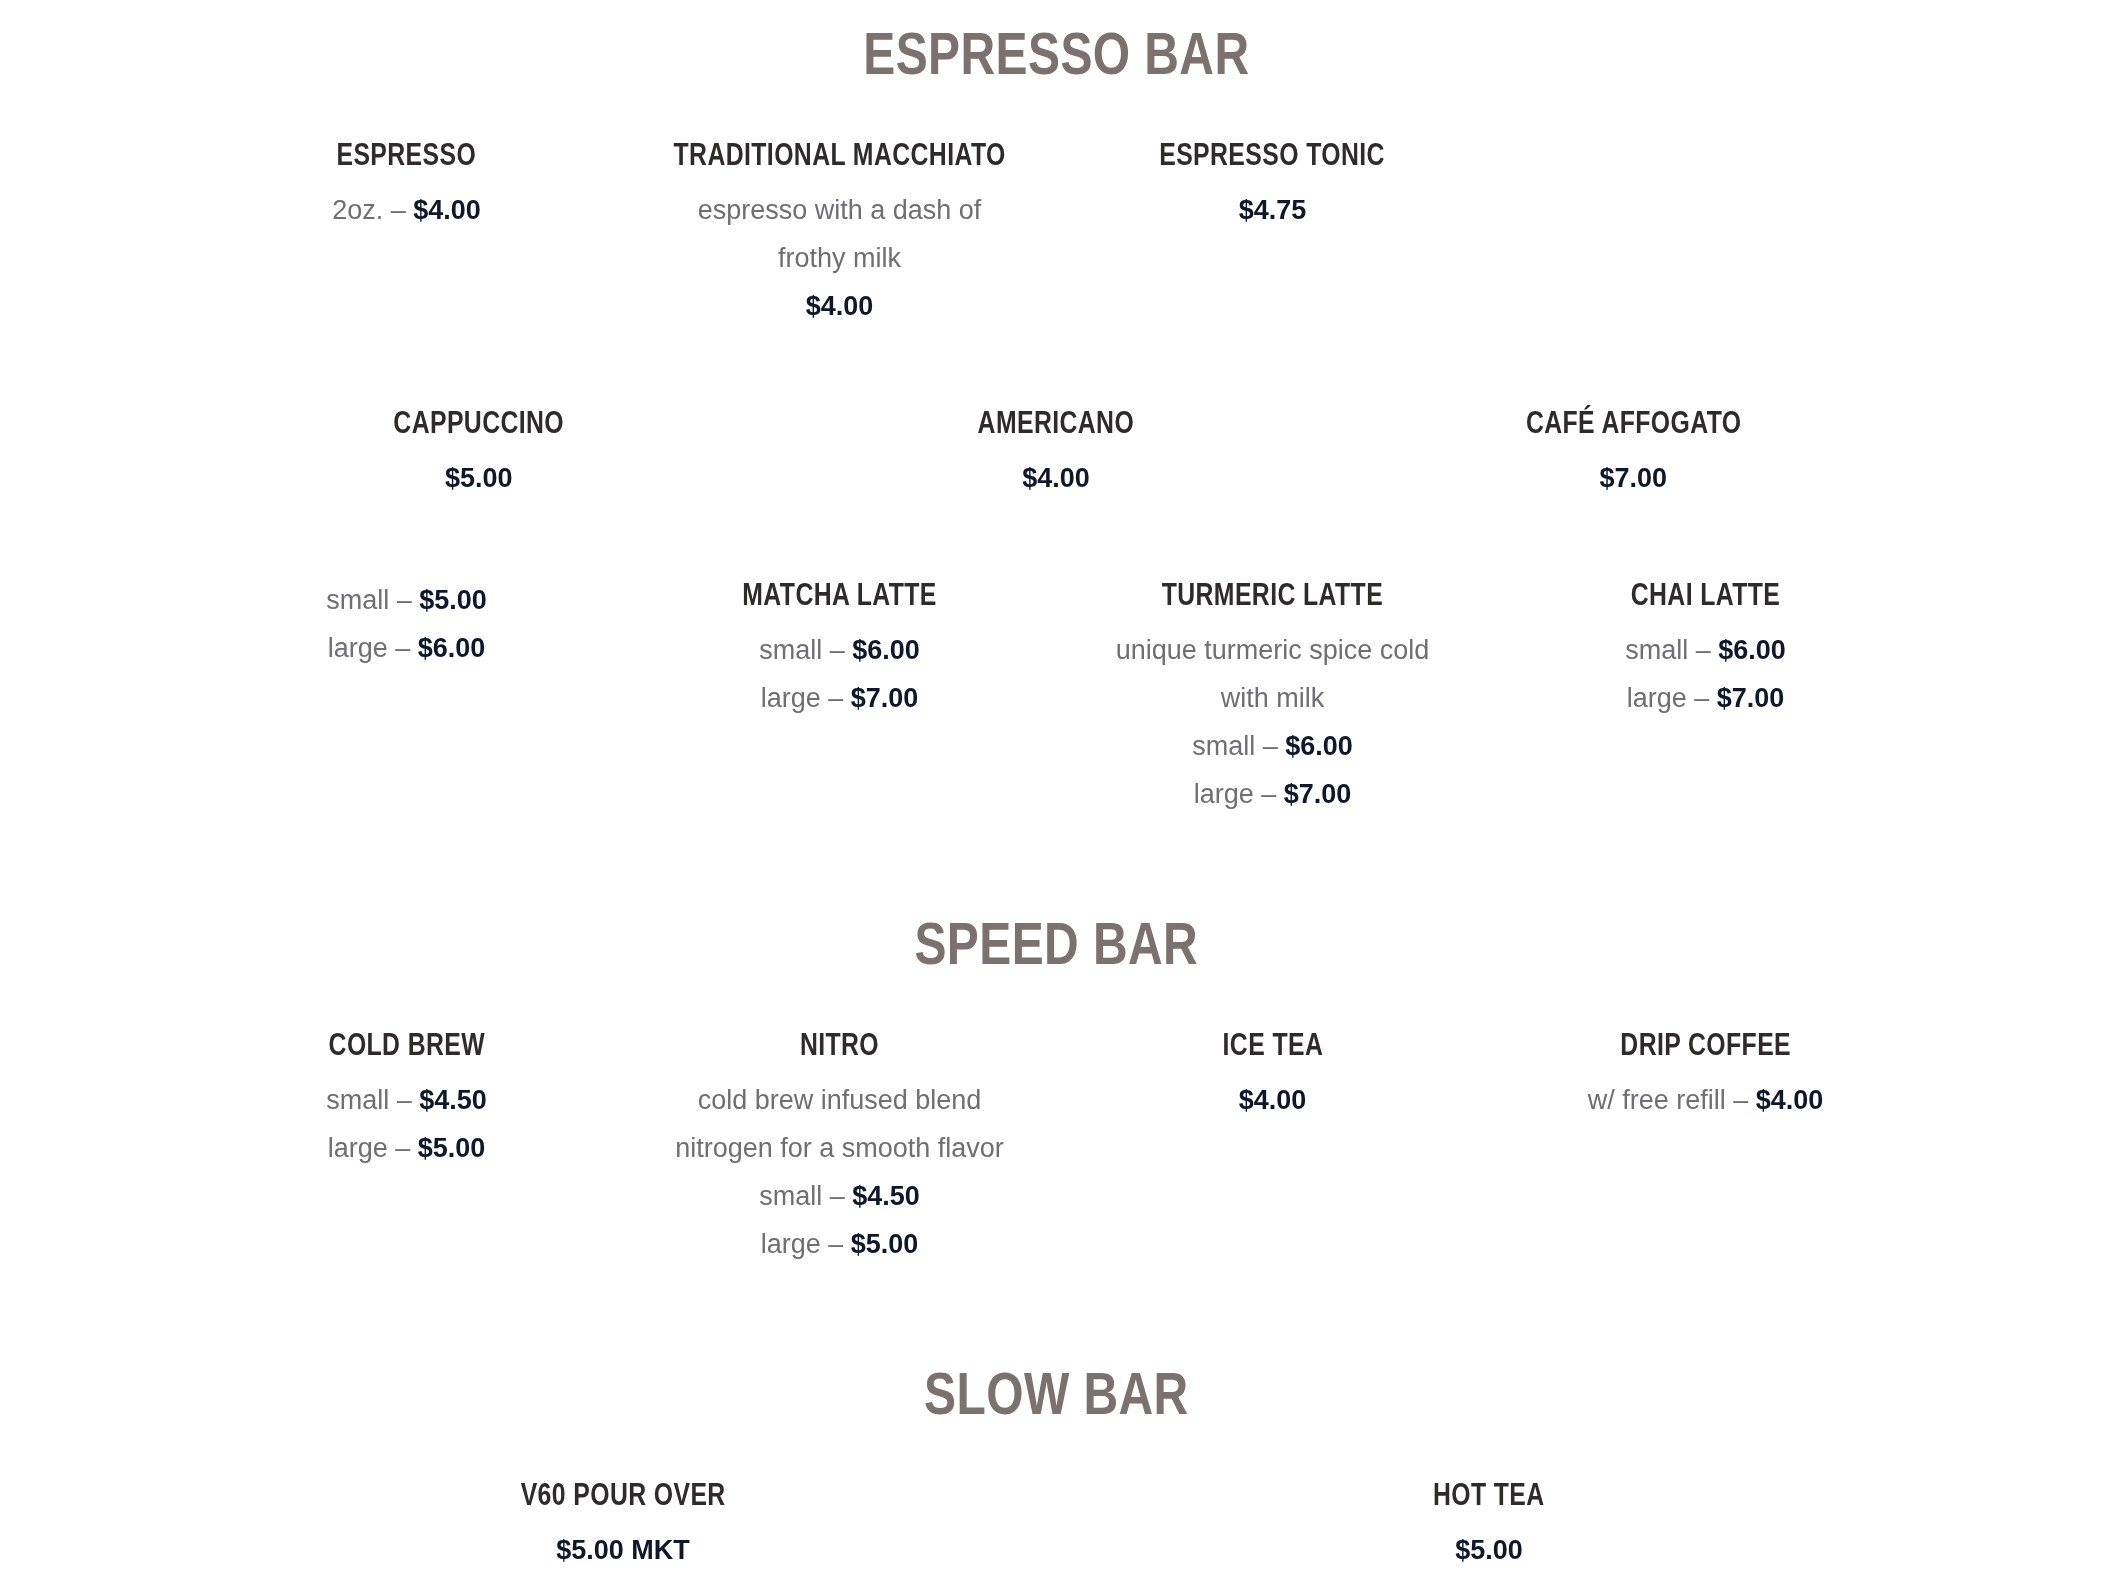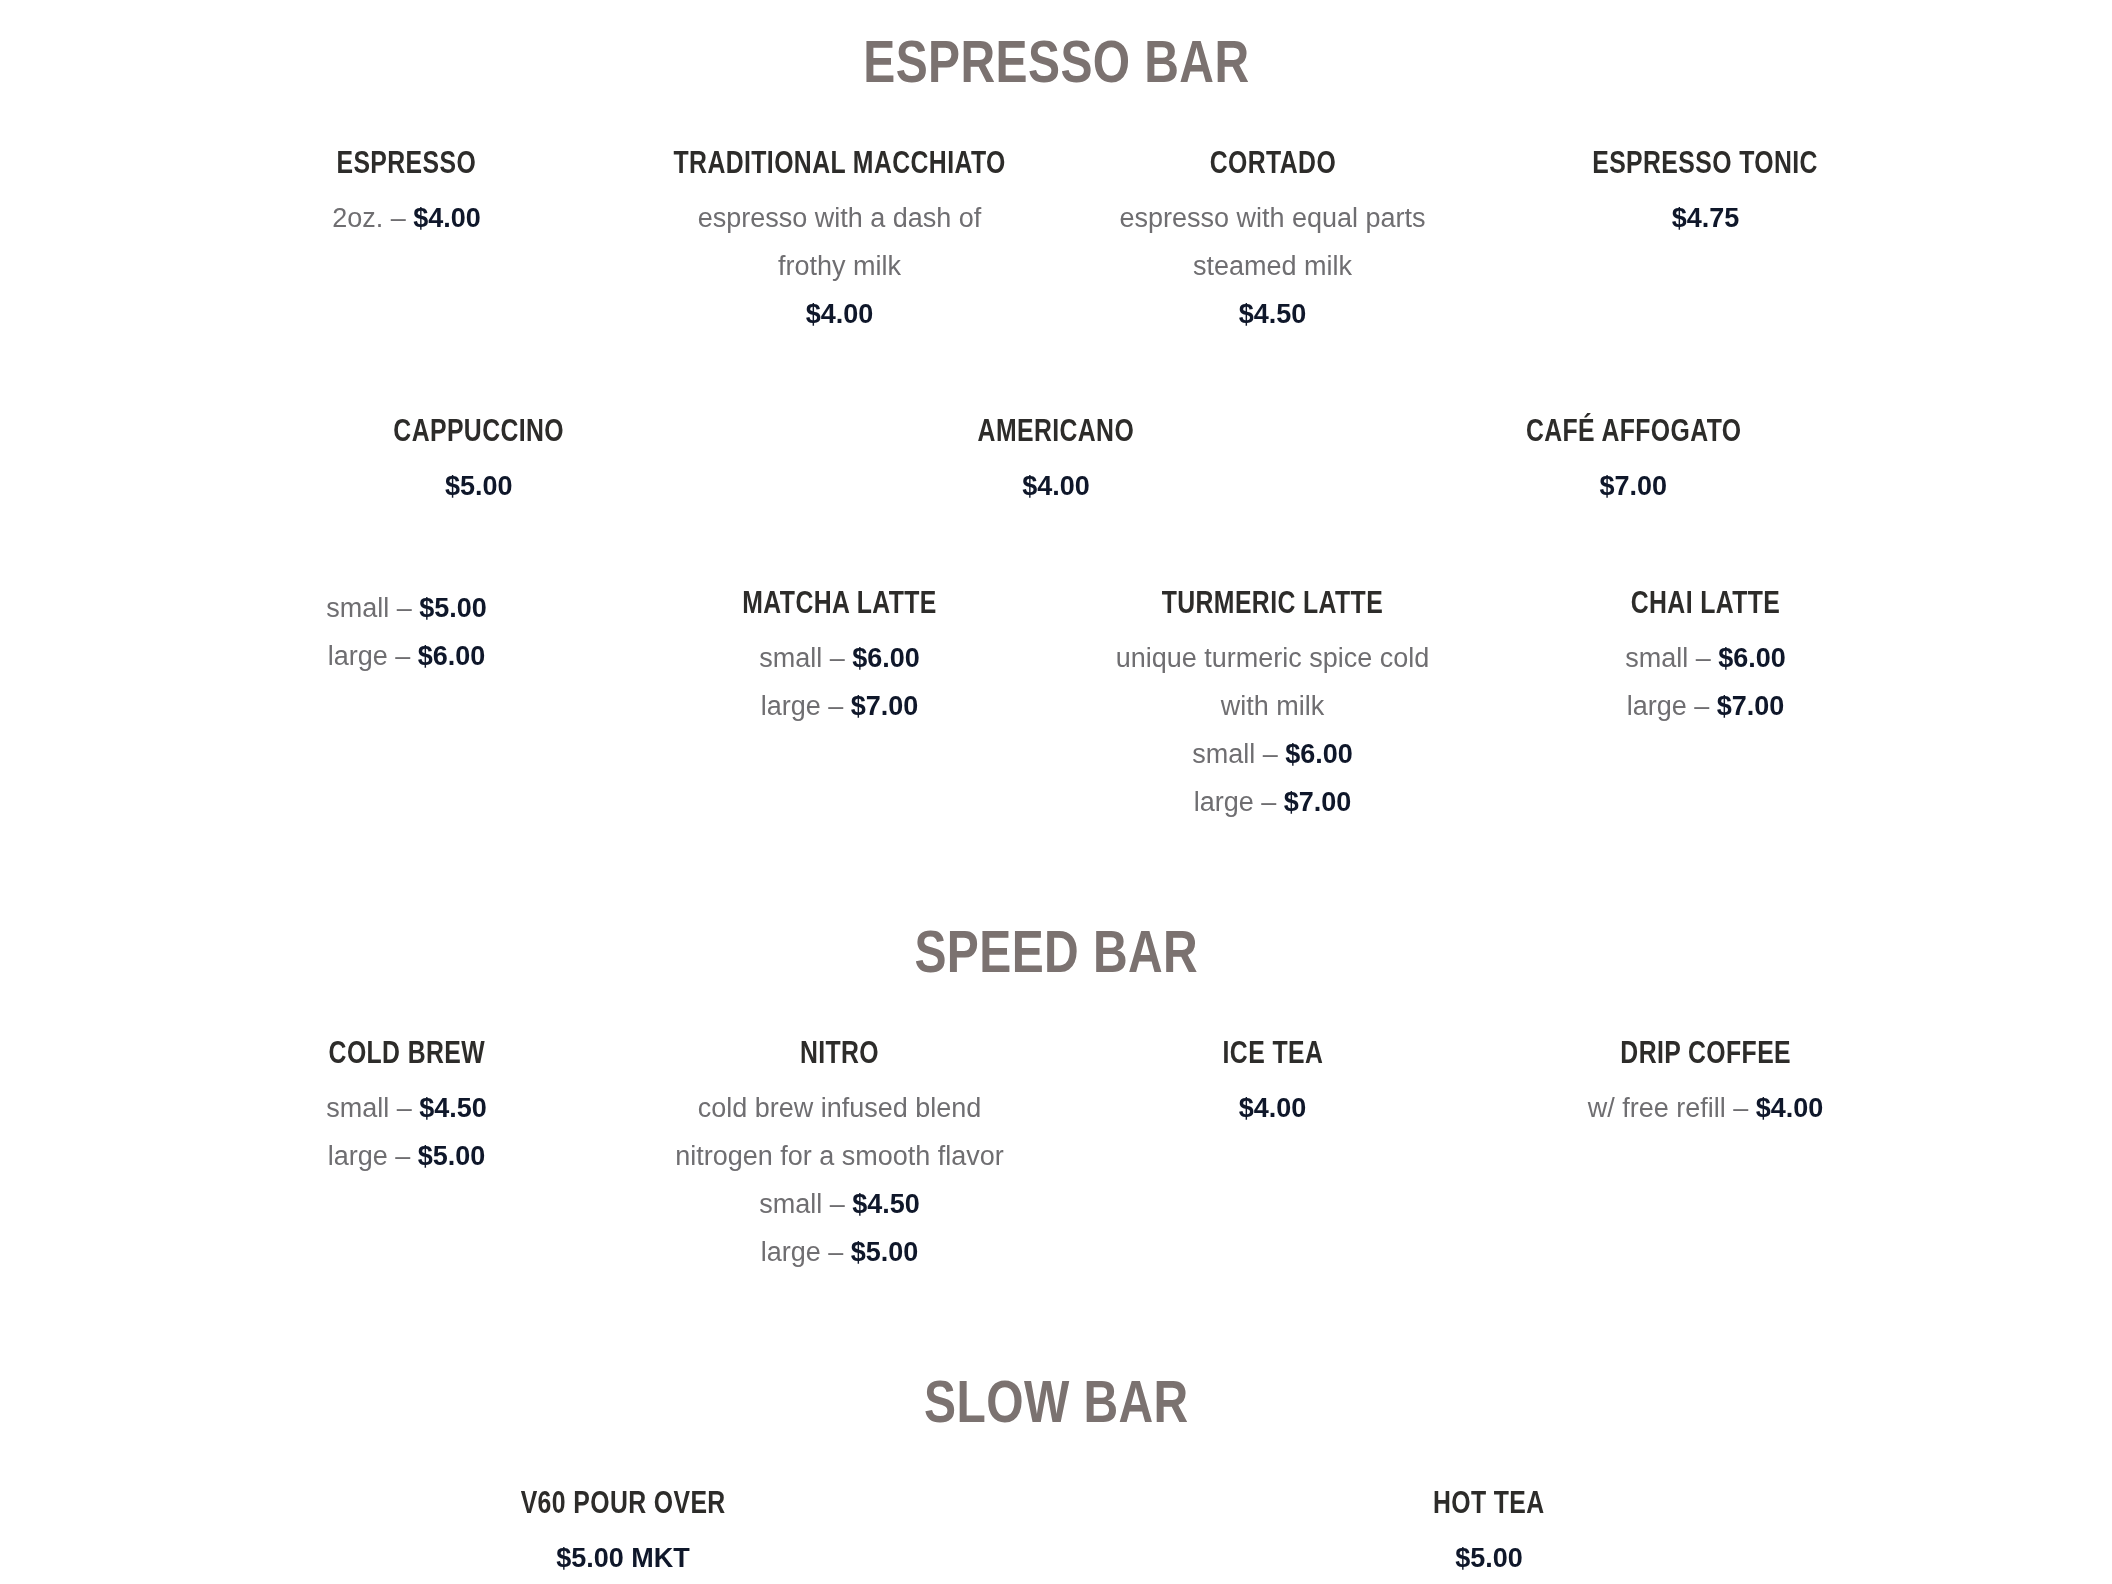--- a/index.html
+++ b/index.html
@@ -5,22 +5,21 @@
   html, body { margin: 0; padding: 0; }
   body {
     width: 2112px;
     height: 1584px;
     background: #ffffff;
     overflow: hidden;
     font-family: "Liberation Sans", sans-serif;
   }
   .menu {
     width: 1732px;
-    margin: 0 auto;
-    padding-top: 20px;
+    margin: 12px auto;
   }
   .section-title {
     margin: 0;
     text-align: center;
     font-size: 60px;
     line-height: 84px;
     font-weight: 700;
     color: #7b7270;
   }
   .section:not(:first-child) .section-title { margin-top: 84px; }
@@ -70,26 +69,20 @@
     <div class="row cols-4">
       <div class="item">
         <h3 class="item-title"><span class="condensed">ESPRESSO</span></h3>
         <p class="line"><span>2oz. –</span> <span class="price">$4.00</span></p>
       </div>
       <div class="item">
         <h3 class="item-title"><span class="condensed">TRADITIONAL MACCHIATO</span></h3>
         <p class="line">espresso with a dash of</p>
         <p class="line">frothy milk</p>
         <p class="line"><span class="price">$4.00</span></p>
-      </div>
-      <div class="item">
-        <h3 class="item-title"><span class="condensed">CORTADO</span></h3>
-        <p class="line">espresso with equal parts</p>
-        <p class="line">steamed milk</p>
-        <p class="line"><span class="price">$4.50</span></p>
       </div>
       <div class="item">
         <h3 class="item-title"><span class="condensed">ESPRESSO TONIC</span></h3>
         <p class="line"><span class="price">$4.75</span></p>
       </div>
     </div>
 
     <div class="row cols-3">
       <div class="item">
         <h3 class="item-title"><span class="condensed">CAPPUCCINO</span></h3>

